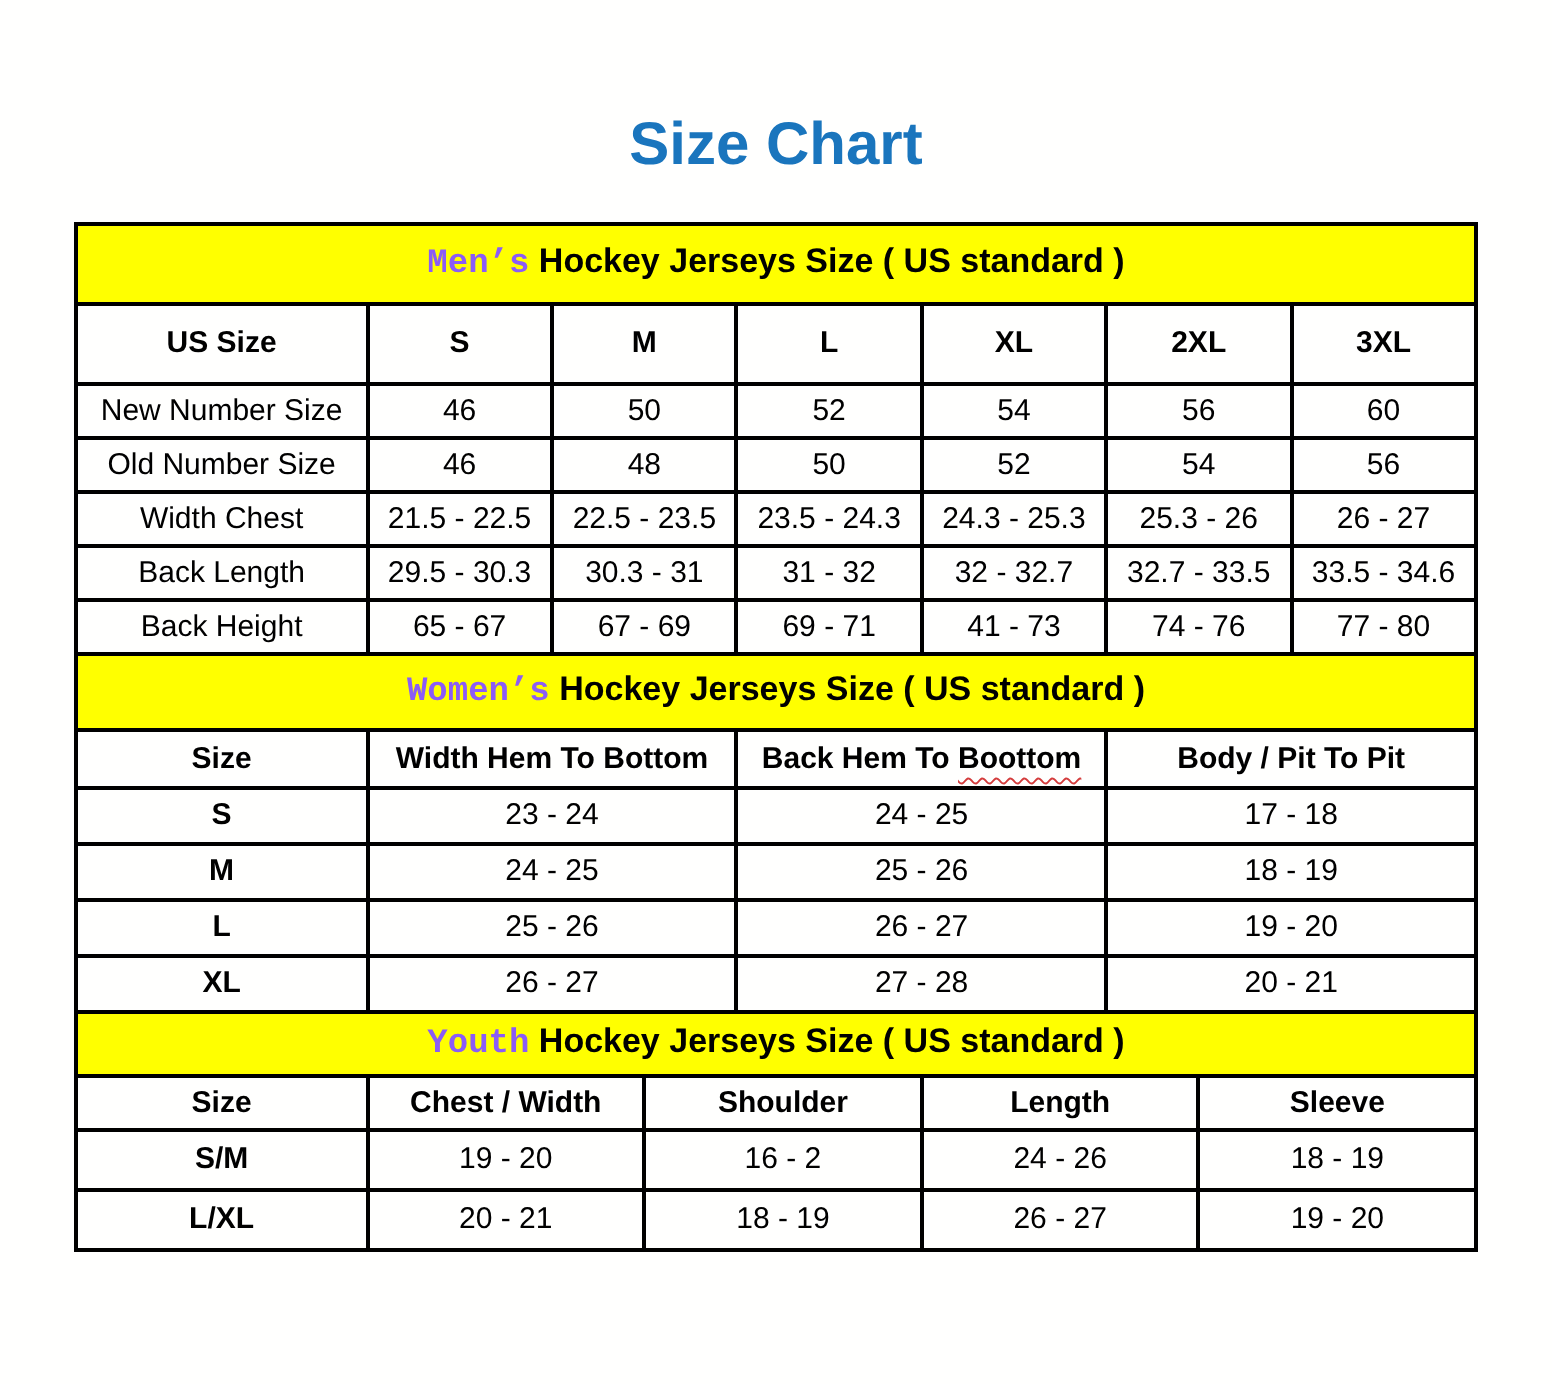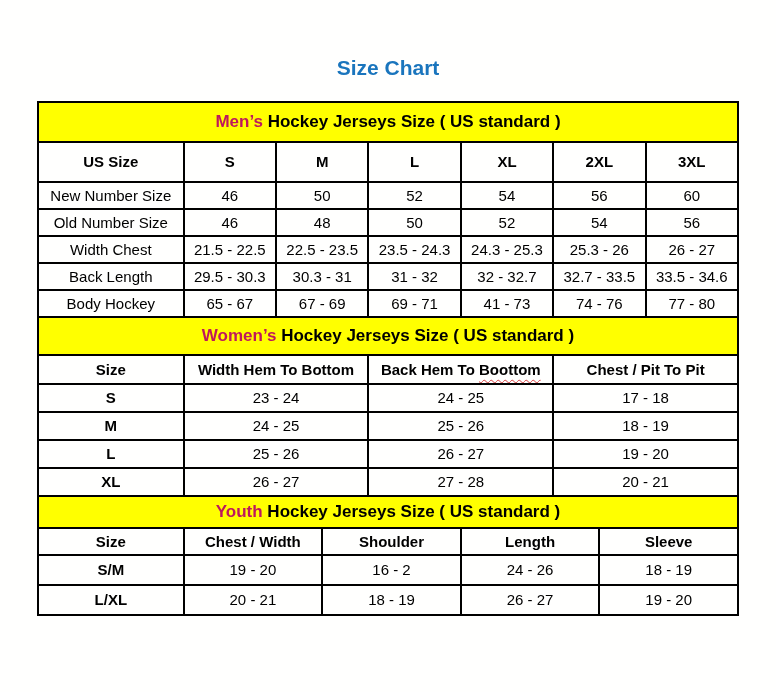--- a/index.html
+++ b/index.html
@@ -6,21 +6,21 @@
   html, body {
     margin: 0; padding: 0;
     width: 776px; height: 692px;
     background: #fffffe;
     font-family: "Liberation Sans", "DejaVu Sans", sans-serif;
     color: #000;
   }
   .title {
     margin: 56px 0 0 0;
     text-align: center;
-    font-size: 21px;
+    font-size: 30px;
     font-weight: 700;
     color: #1a75bd;
     letter-spacing: 0px;
   }
   #tables-root {
     width: 702px;
     margin: 21px 0 0 37px;
   }
   table.size-table {
     border-collapse: collapse;
@@ -40,21 +40,21 @@
     white-space: nowrap;
   }
   .size-table tr.band td {
     background: #ffff00;
     font-weight: 700;
     font-size: 17px;
   }
   .mens   tr.band td { height: 40px; }
   .womens tr.band td { height: 38px; }
   .youth  tr.band td { height: 32px; }
-  .hl { color: #be185d; }
+  .hl { color: #8b5cf6; font-family: Liberation Mono, monospace; }
   .size-table tr.cols th { font-weight: 700; }
   .mens   tr.cols th { height: 40px; }
   .womens tr.cols th { height: 29px; }
   .youth  tr.cols th { height: 27px; }
   .mens   tbody tr { height: 27px; }
   .womens tbody tr { height: 28px; }
   .youth  tbody tr { height: 30px; }
   
   .mens   col.col-first { width: 20.8%; }
   .mens   col.col-rest  { width: 13.2%; }
@@ -133,21 +133,21 @@
           <tr>
             <td class="rowlabel">Back Length</td>
             <td>29.5 - 30.3</td>
             <td>30.3 - 31</td>
             <td>31 - 32</td>
             <td>32 - 32.7</td>
             <td>32.7 - 33.5</td>
             <td>33.5 - 34.6</td>
           </tr>
           <tr>
-            <td class="rowlabel">Body Hockey</td>
+            <td class="rowlabel">Back Height</td>
             <td>65 - 67</td>
             <td>67 - 69</td>
             <td>69 - 71</td>
             <td>41 - 73</td>
             <td>74 - 76</td>
             <td>77 - 80</td>
           </tr>
         </tbody>
       </table>
       <table class="size-table womens">
@@ -158,21 +158,21 @@
           <col class="col-rest">
         </colgroup>
         <thead>
           <tr class="band">
             <td colspan="4"><span class="hl">Women’s</span><span> Hockey Jerseys Size ( US standard )</span></td>
           </tr>
           <tr class="cols">
             <th>Size</th>
             <th>Width Hem To Bottom</th>
             <th><span>Back Hem To </span><span class="squiggle">Boottom</span></th>
-            <th>Chest / Pit To Pit</th>
+            <th>Body / Pit To Pit</th>
           </tr>
         </thead>
         <tbody>
           <tr>
             <td class="rowlabel">S</td>
             <td>23 - 24</td>
             <td>24 - 25</td>
             <td>17 - 18</td>
           </tr>
           <tr>

